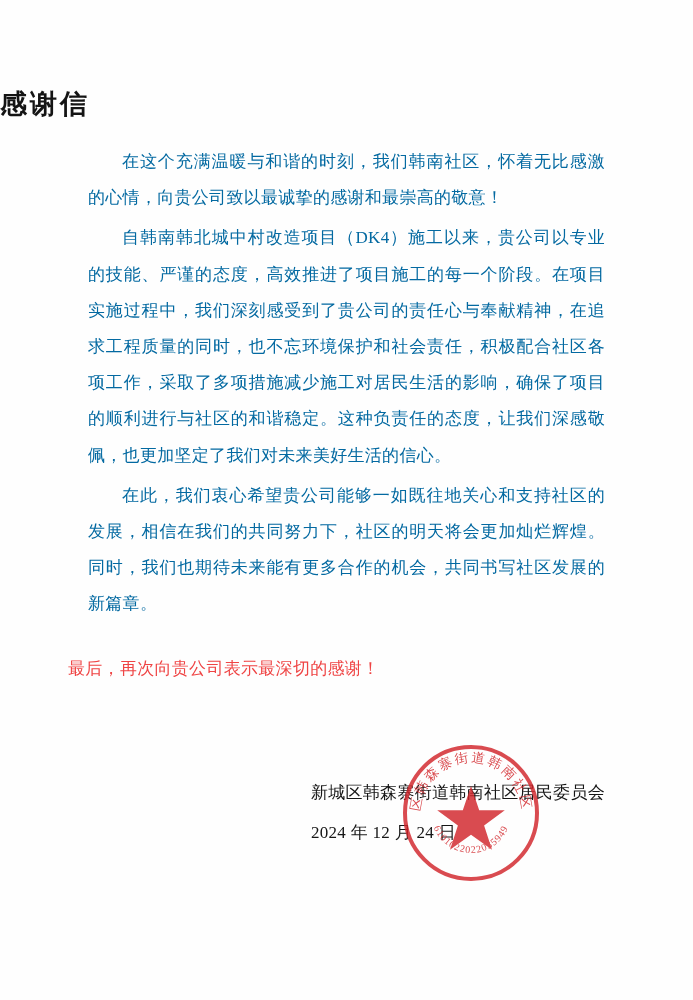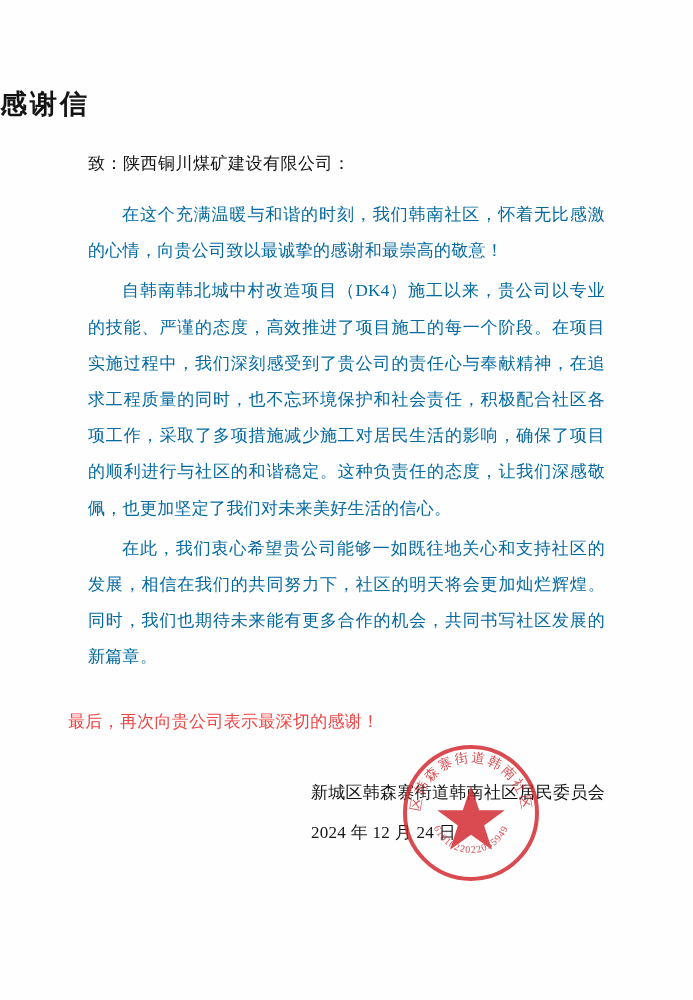--- a/index.html
+++ b/index.html
@@ -93,21 +93,20 @@
     font-family: "Liberation Serif", serif;
   }
 </style>
 </head>
 <body>
 
 <div class="page">
 
   <h1 class="doc-title">感谢信</h1>
 
-  <p class="salutation">致：陕西铜川煤矿建设有限公司：</p>
 
   <div class="body-block">
     <p class="para">在这个充满温暖与和谐的时刻，我们韩南社区，怀着无比感激的心情，向贵公司致以最诚挚的感谢和最崇高的敬意！</p>
     <p class="para">自韩南韩北城中村改造项目（DK4）施工以来，贵公司以专业的技能、严谨的态度，高效推进了项目施工的每一个阶段。在项目实施过程中，我们深刻感受到了贵公司的责任心与奉献精神，在追求工程质量的同时，也不忘环境保护和社会责任，积极配合社区各项工作，采取了多项措施减少施工对居民生活的影响，确保了项目的顺利进行与社区的和谐稳定。这种负责任的态度，让我们深感敬佩，也更加坚定了我们对未来美好生活的信心。</p>
     <p class="para">在此，我们衷心希望贵公司能够一如既往地关心和支持社区的发展，相信在我们的共同努力下，社区的明天将会更加灿烂辉煌。同时，我们也期待未来能有更多合作的机会，共同书写社区发展的新篇章。</p>
   </div>
 
   <p class="closing">最后，再次向贵公司表示最深切的感谢！</p>
 
   <div class="signature-block">

